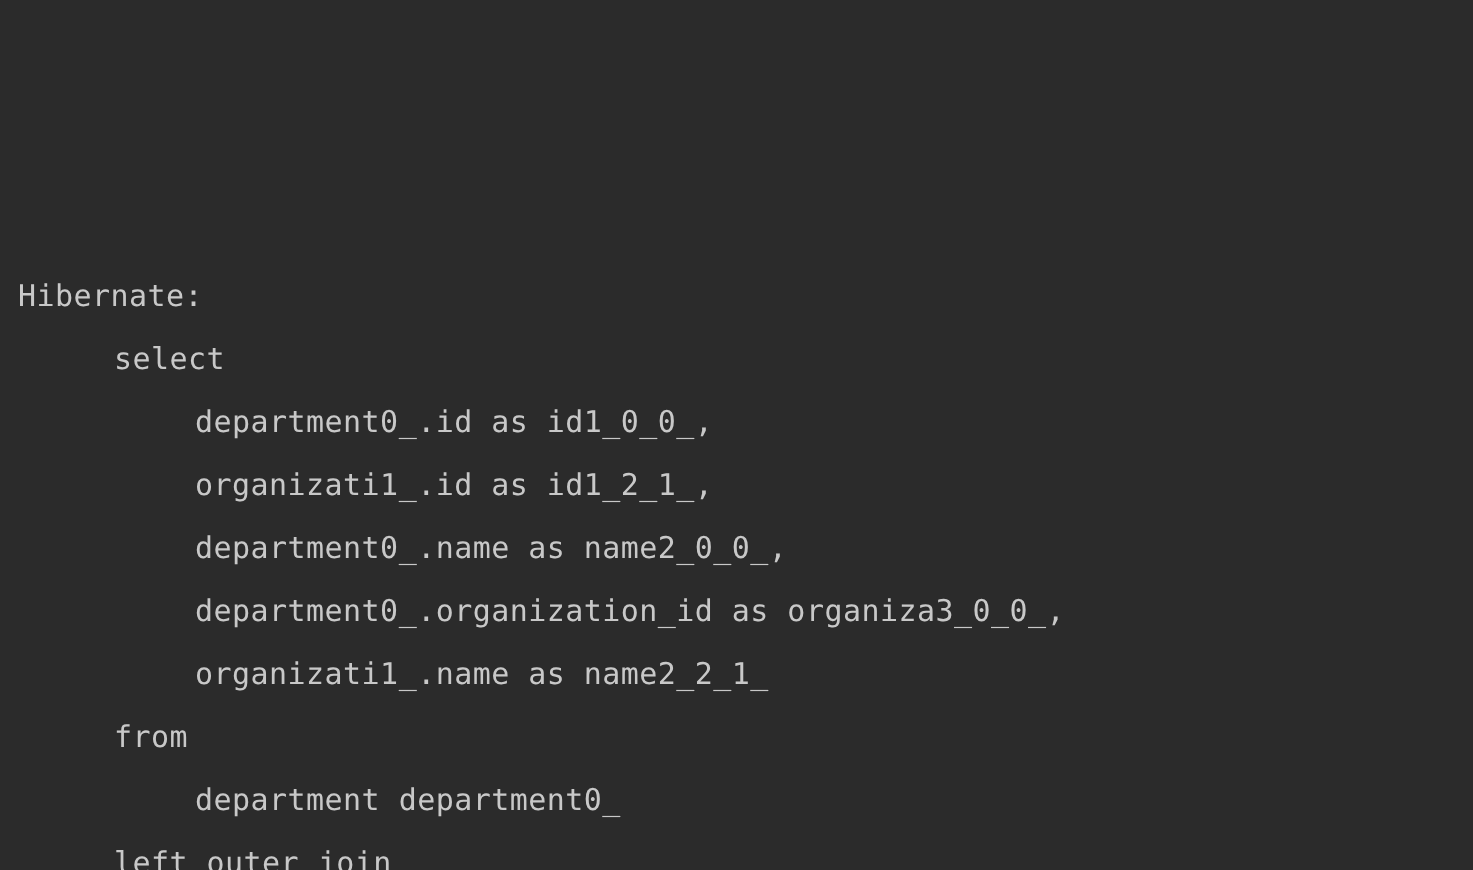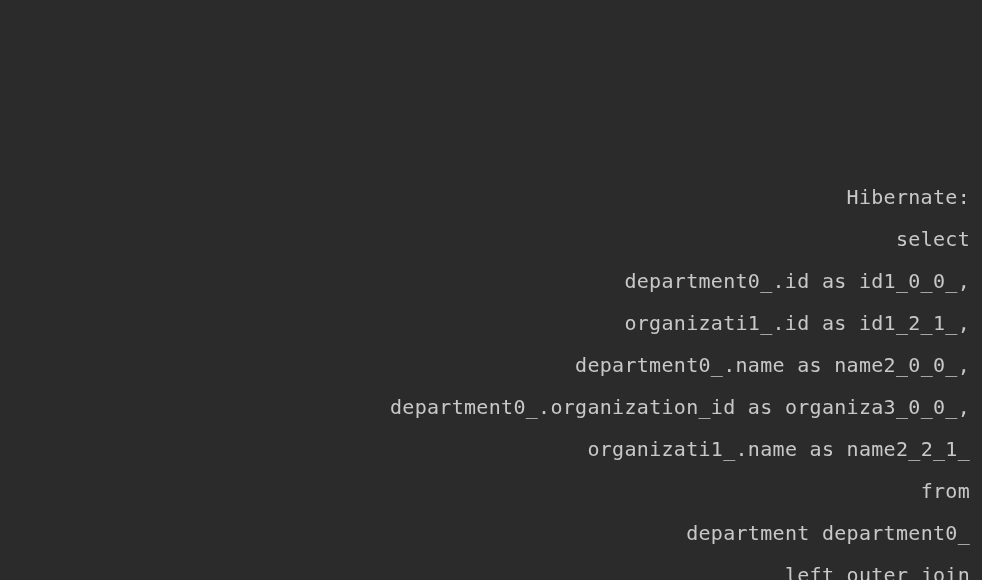--- a/index.html
+++ b/index.html
@@ -16,21 +16,20 @@
       padding: 8px 12px;
       width: 982px;
       height: 580px;
       overflow: hidden;
       white-space: pre;
       font-weight: 500;
       letter-spacing: 0.3px;
     }
     .code-line {
       display: block;
-      text-align: right;
     }
     .indent-1 {
       padding-left: 64px;
     }
     .indent-2 {
       padding-left: 118px;
     }
   </style>
 </head>
 <body>

